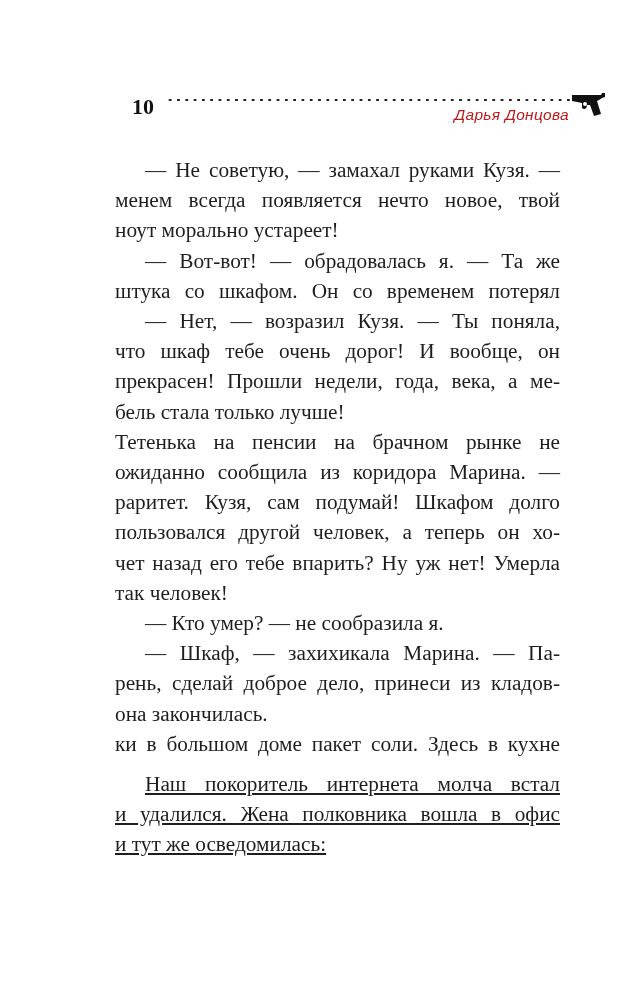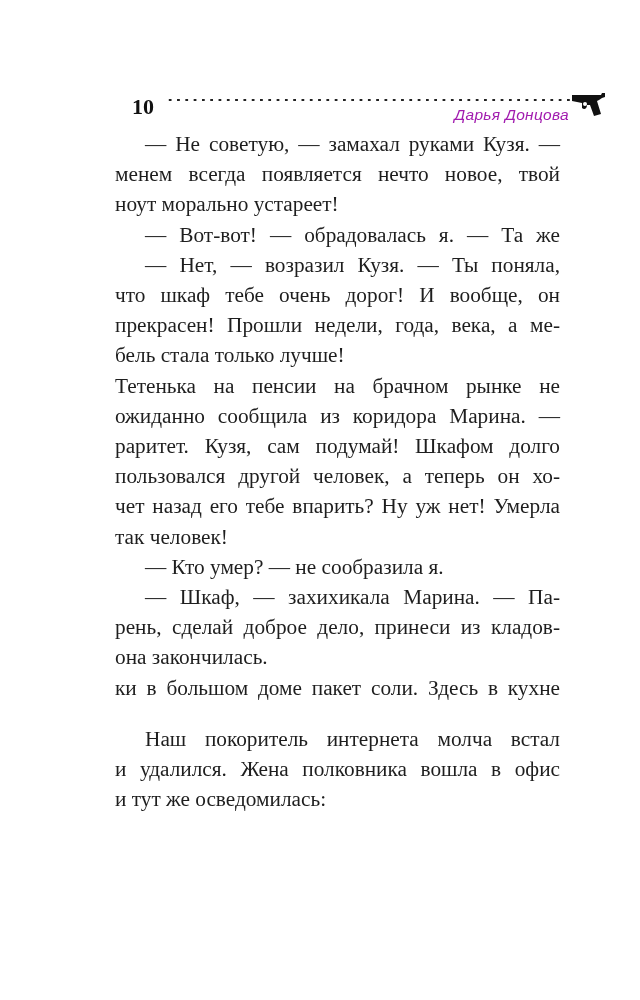--- a/index.html
+++ b/index.html
@@ -2,29 +2,29 @@
 <html><head>
   <meta charset="utf-8">
   <style>
     html, body { margin: 0; padding: 0; background: #ffffff; }
     body { width: 640px; height: 1000px; position: relative; overflow: hidden; color: #1c1c1c; }
     .page-header { position: absolute; left: 132px; top: 92px; width: 475px; height: 40px; }
     .page-number { position: absolute; left: 0; top: 2px; font-family: "Liberation Serif", serif; font-weight: bold; font-size: 22px; color: #111; }
     .dots { position: absolute; left: 34px; top: 6px; width: 415px; height: 4px;
             background-image: radial-gradient(circle, #222 1.3px, transparent 1.5px);
             background-size: 8.3px 4px; background-repeat: repeat-x; }
-    .author { position: absolute; right: 38px; top: 14px; font-family: "Liberation Sans", sans-serif; font-style: italic; font-size: 15.5px; color: #a21caf; letter-spacing: 0.3px; }
+    .author { position: absolute; right: 38px; top: 14px; font-family: "Liberation Sans", sans-serif; font-style: italic; font-size: 15.5px; color: #b91c1c; letter-spacing: 0.3px; }
     .gun-icon { position: absolute; right: 0; top: 0; width: 36px; height: 26px; }
-    .text-body { position: absolute; left: 115px; top: 129px; width: 445px;
+    .text-body { position: absolute; left: 115px; top: 155px; width: 445px;
                  font-family: "Liberation Serif", serif; font-size: 21.3px; line-height: 30.2px; color: #1e1e1e; }
     .para { margin: 0; text-align: justify; text-align-last: left; }
     .para .line { display: block; text-align: justify; text-align-last: justify; white-space: nowrap; }
     .para .line.last { text-align-last: left; }
     .para .line.indent { padding-left: 30px; }
-    .para.gap { margin-top: 21px; }
+    .para.gap { margin-top: 10px; text-decoration: underline; }
   </style>
 </head>
 <body>
 
 <div class="page-header">
   <span class="page-number">10</span>
   <div class="dots"></div>
   <span class="author">Дарья Донцова</span>
   <svg class="gun-icon" viewBox="0 0 36 26">
     <path d="M1 3 L30 3 L31 1 L34 1 L34 5 L31 6 L28 8 L26 9 L30 22 L23 24 L19 13 L16 13 C16 17 13 18 11 16 L11 11 L1 9 Z" fill="#111"></path>
@@ -33,20 +33,21 @@
 </div>
 
 <div class="text-body">
   <p class="para">
     <span class="line indent">— Не советую, — замахал руками Кузя. —</span>
     <span class="line">менем всегда появляется нечто новое, твой</span>
     <span class="line last">ноут морально устареет!</span>
   </p>
   <p class="para">
     <span class="line indent">— Вот-вот! — обрадовалась я. — Та же</span>
+    <span class="line">штука со шкафом. Он со временем потерял</span>
   </p>
   <p class="para">
     <span class="line indent">— Нет, — возразил Кузя. — Ты поняла,</span>
     <span class="line">что шкаф тебе очень дорог! И вообще, он</span>
     <span class="line">прекрасен! Прошли недели, года, века, а ме-</span>
     <span class="line last">бель стала только лучше!</span>
   </p>
   <p class="para">
     <span class="line">Тетенька на пенсии на брачном рынке не</span>
     <span class="line">ожиданно сообщила из коридора Марина. —</span>

